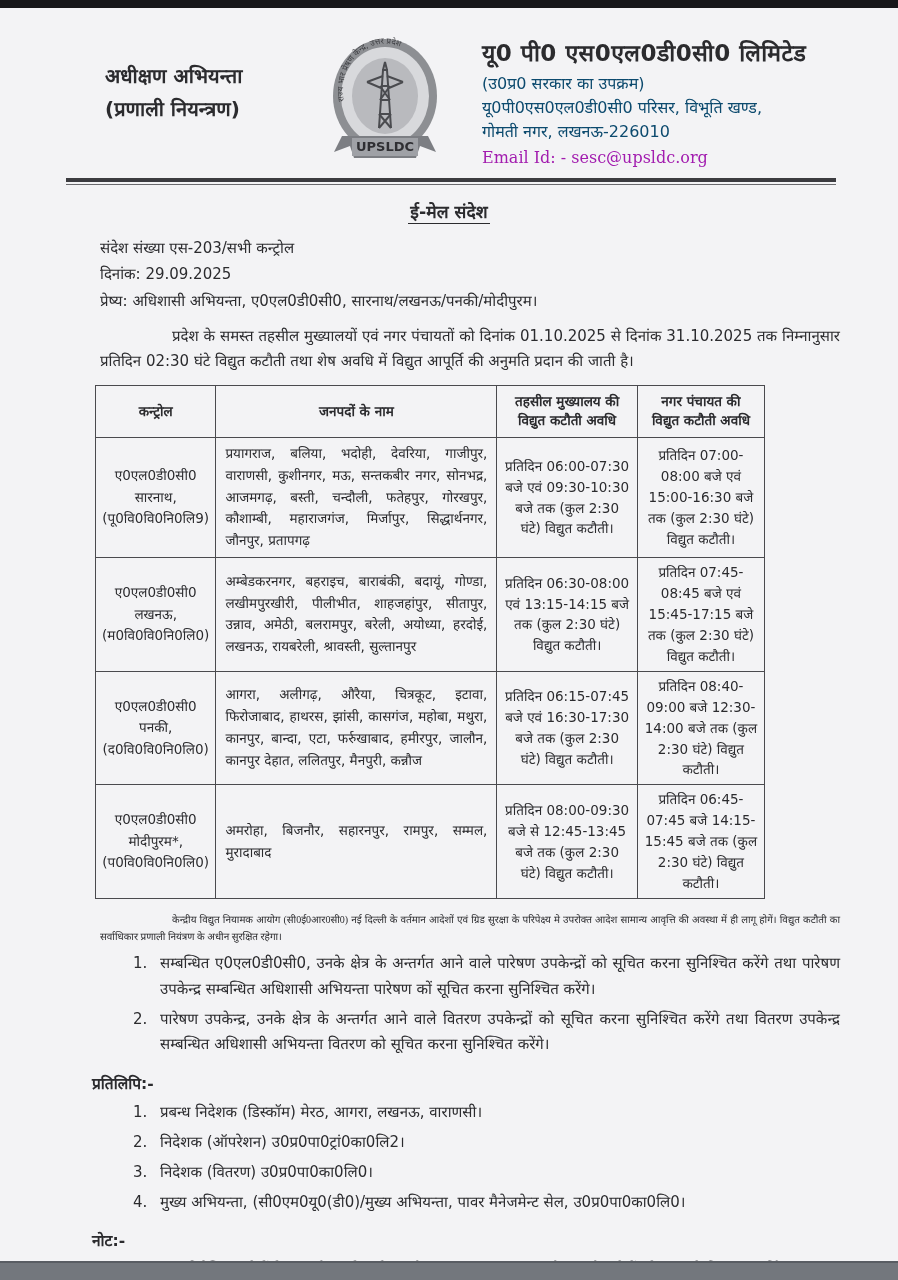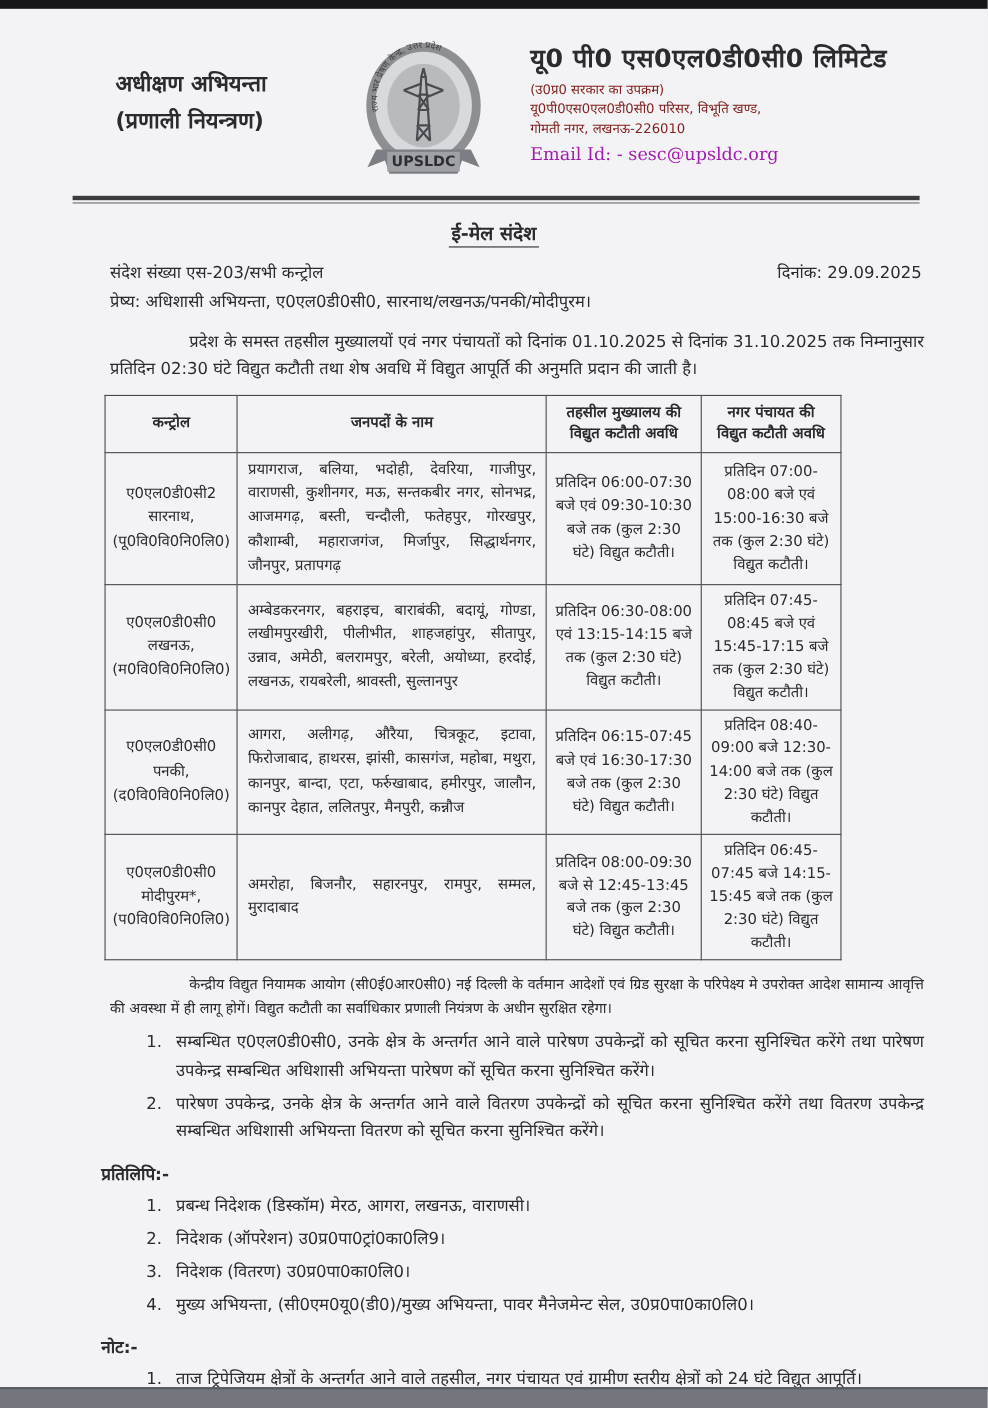--- a/index.html
+++ b/index.html
@@ -8,44 +8,44 @@
   .sheet { position:relative; width:898px; height:1280px; background:#f3f3f5; overflow:hidden; color:#2b2b2e; }
   .scan-bar-top { position:absolute; top:0; left:0; width:100%; height:8px; background:#17171a; }
   .scan-bar-bottom { position:absolute; bottom:0; left:0; width:100%; height:19px; background:#73777d; border-top:2px solid #595d63; }
 
   
   .letterhead { display:flex; align-items:flex-start; padding:34px 30px 0 60px; }
   .lh-left { width:250px; padding-top:26px; padding-left:45px; font-size:20px; font-weight:bold; line-height:1.65; }
   .lh-logo { width:150px; display:flex; justify-content:center; padding-top:2px; }
   .lh-right { flex:1; padding-left:22px; padding-top:2px; }
   .company-name { font-size:23px; font-weight:bold; letter-spacing:.5px; margin-bottom:4px; }
-  .company-sub, .addr { font-size:12px; line-height:1.5; color:#7f1d1d; }
+  .company-sub, .addr { font-size:16px; line-height:1.5; color:#0c4a6e; }
   .email-line { font-family:"DejaVu Serif","Liberation Serif",serif; font-size:16px; margin-top:4px; color:#a21caf; }
 
   .header-rule { margin:10px 62px 0 66px; border-top:4px solid #3c3c40; }
   .header-rule2 { margin:2px 62px 0 66px; border-top:1.5px solid #6a6a6e; }
 
   
   .doc-title { text-align:center; margin-top:14px; font-size:17.5px; font-weight:bold; }
   .doc-title span { border-bottom:1.5px solid #2b2b2e; padding:0 2px 1px; }
   .meta { padding:12px 60px 0 100px; font-size:15px; line-height:1.75; }
-  .meta-row1 { display:flex; justify-content:space-between; }
+  .meta-row1 { display:flex; justify-content:space-between;flex-direction:column; }
   .intro { padding:10px 58px 0 100px; font-size:15px; line-height:1.7; text-align:justify; text-indent:72px; }
 
   
   table { border-collapse:collapse; margin:10px auto 0 95px; width:670px; font-size:13.5px; }
   th, td { border:1.6px solid #4a4a4e; padding:4px 6px; vertical-align:middle; }
   th { font-weight:bold; text-align:center; line-height:1.45; padding:6px 8px; }
   td.c-control { text-align:center; width:18%; line-height:1.6; }
   td.c-districts { width:42%; text-align:justify; line-height:1.62; padding:5px 9px; }
   td.c-time { width:21%; text-align:center; line-height:1.55; }
   td.c-time2 { width:19%; text-align:center; line-height:1.55; }
 
   
-  .para2 { padding:12px 58px 0 100px; font-size:13px; line-height:1.7; text-align:justify; text-indent:72px; }
+  .para2 { padding:12px 58px 0 100px; font-size:10px; line-height:1.7; text-align:justify; text-indent:72px;font-family:Liberation Serif, serif; }
   .sec-heading { padding:10px 0 0 92px; font-size:15.5px; font-weight:bold; }
   ol.doc-list { margin:6px 58px 0 128px; padding-left:24px; font-size:15px; line-height:1.72; }
   ol.doc-list li { margin-bottom:4px; text-align:justify; padding-left:8px; }
 </style>
 </head>
 <body>
 
 <div class="sheet">
   <div class="scan-bar-top"></div>
 
@@ -106,21 +106,21 @@
     <thead>
       <tr>
         <th>कन्ट्रोल</th>
         <th>जनपदों के नाम</th>
         <th>तहसील मुख्यालय की विद्युत कटौती अवधि</th>
         <th>नगर पंचायत की विद्युत कटौती अवधि</th>
       </tr>
     </thead>
     <tbody>
       <tr>
-        <td class="c-control">ए0एल0डी0सी2 सारनाथ, (पू0वि0वि0नि0लि0)</td>
+        <td class="c-control">ए0एल0डी0सी0 सारनाथ, (पू0वि0वि0नि0लि9)</td>
         <td class="c-districts">प्रयागराज, बलिया, भदोही, देवरिया, गाजीपुर, वाराणसी, कुशीनगर, मऊ, सन्तकबीर नगर, सोनभद्र, आजमगढ़, बस्ती, चन्दौली, फतेहपुर, गोरखपुर, कौशाम्बी, महाराजगंज, मिर्जापुर, सिद्धार्थनगर, जौनपुर, प्रतापगढ़</td>
         <td class="c-time">प्रतिदिन 06:00-07:30 बजे एवं 09:30-10:30 बजे तक (कुल 2:30 घंटे) विद्युत कटौती।</td>
         <td class="c-time2">प्रतिदिन 07:00-08:00 बजे एवं 15:00-16:30 बजे तक (कुल 2:30 घंटे) विद्युत कटौती।</td>
       </tr>
       <tr>
         <td class="c-control">ए0एल0डी0सी0 लखनऊ, (म0वि0वि0नि0लि0)</td>
         <td class="c-districts">अम्बेडकरनगर, बहराइच, बाराबंकी, बदायूं, गोण्डा, लखीमपुरखीरी, पीलीभीत, शाहजहांपुर, सीतापुर, उन्नाव, अमेठी, बलरामपुर, बरेली, अयोध्या, हरदोई, लखनऊ, रायबरेली, श्रावस्ती, सुल्तानपुर</td>
         <td class="c-time">प्रतिदिन 06:30-08:00 एवं 13:15-14:15 बजे तक (कुल 2:30 घंटे) विद्युत कटौती।</td>
         <td class="c-time2">प्रतिदिन 07:45-08:45 बजे एवं 15:45-17:15 बजे तक (कुल 2:30 घंटे) विद्युत कटौती।</td>
       </tr>
@@ -142,21 +142,21 @@
   <p class="para2">केन्द्रीय विद्युत नियामक आयोग (सी0ई0आर0सी0) नई दिल्ली के वर्तमान आदेशों एवं ग्रिड सुरक्षा के परिपेक्ष्य मे उपरोक्त आदेश सामान्य आवृत्ति की अवस्था में ही लागू होगें। विद्युत कटौती का सर्वाधिकार प्रणाली नियंत्रण के अधीन सुरक्षित रहेगा।</p>
 
   <ol class="doc-list">
     <li>सम्बन्धित ए0एल0डी0सी0, उनके क्षेत्र के अन्तर्गत आने वाले पारेषण उपकेन्द्रों को सूचित करना सुनिश्चित करेंगे तथा पारेषण उपकेन्द्र सम्बन्धित अधिशासी अभियन्ता पारेषण कों सूचित करना सुनिश्चित करेंगे।</li>
     <li>पारेषण उपकेन्द्र, उनके क्षेत्र के अन्तर्गत आने वाले वितरण उपकेन्द्रों को सूचित करना सुनिश्चित करेंगे तथा वितरण उपकेन्द्र सम्बन्धित अधिशासी अभियन्ता वितरण को सूचित करना सुनिश्चित करेंगे।</li>
   </ol>
 
   <div class="sec-heading">प्रतिलिपि:-</div>
   <ol class="doc-list">
     <li>प्रबन्ध निदेशक (डिस्कॉम) मेरठ, आगरा, लखनऊ, वाराणसी।</li>
-    <li>निदेशक (ऑपरेशन) उ0प्र0पा0ट्रां0का0लि9।</li>
+    <li>निदेशक (ऑपरेशन) उ0प्र0पा0ट्रां0का0लि2।</li>
     <li>निदेशक (वितरण) उ0प्र0पा0का0लि0।</li>
     <li>मुख्य अभियन्ता, (सी0एम0यू0(डी0)/मुख्य अभियन्ता, पावर मैनेजमेन्ट सेल, उ0प्र0पा0का0लि0।</li>
   </ol>
 
   <div class="sec-heading">नोट:-</div>
   <ol class="doc-list">
     <li>ताज ट्रिपेजियम क्षेत्रों के अन्तर्गत आने वाले तहसील, नगर पंचायत एवं ग्रामीण स्तरीय क्षेत्रों को 24 घंटे विद्युत आपूर्ति।</li>
     <li>*राष्ट्रीय राजधानी क्षेत्र के अन्तर्गत आने वाले जनपदों (गौतमबुद्धनगर, हापुड़, मुजप्फरनगर, शामली, बागपत, बुलन्दशहर, गाजियाबाद, मेरठ) को यू0पी0एस0एल0डी0सी0 के संदेश सं0 एस-325/मोदीपुरम दिनांक 21.11.2020 के अनुरूप विद्युत आपूर्ति देय होगी। (संदर्भ-निदेशक (वितरण) के पत्र सं0 106-पीपीएसडीडी/2019 दिनांक 05.11.2019)।</li>
 
   </ol>

